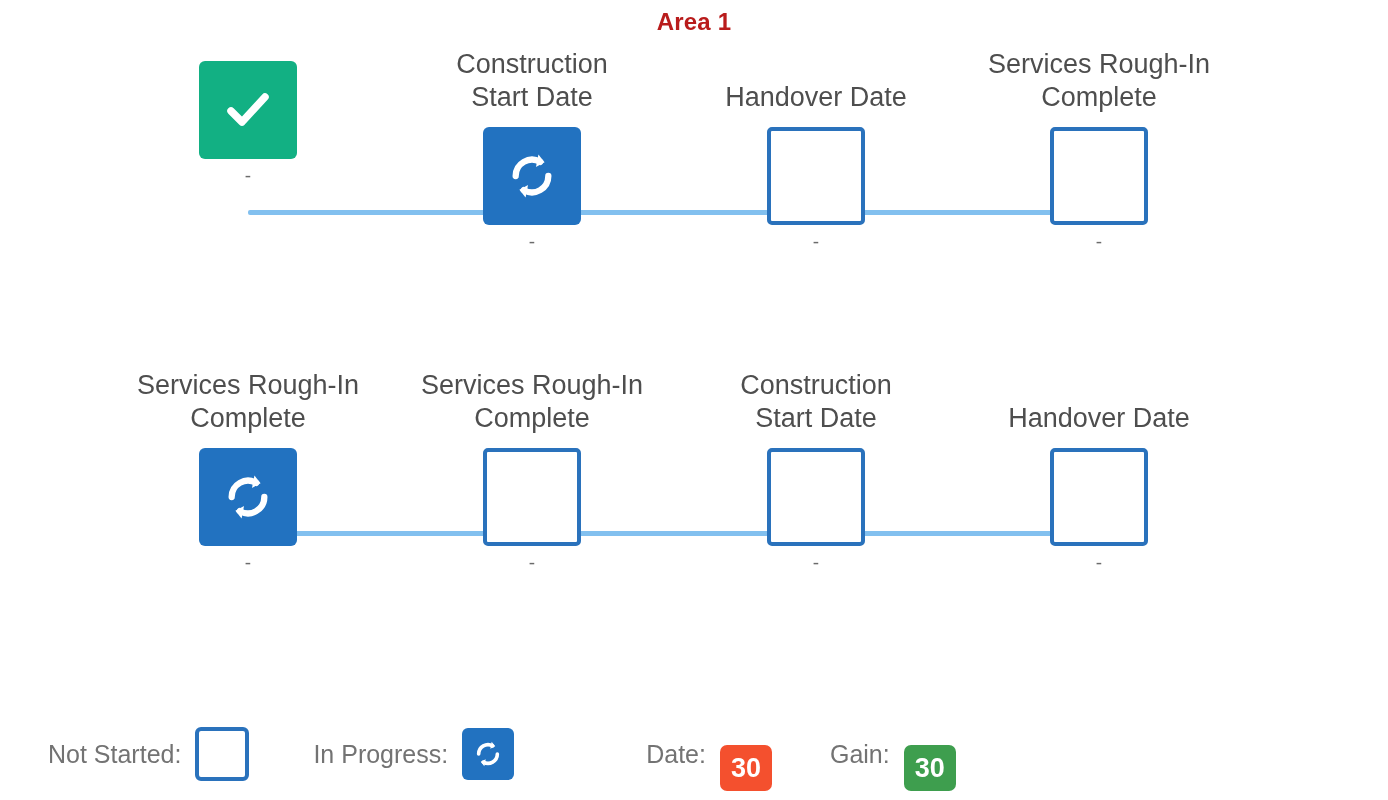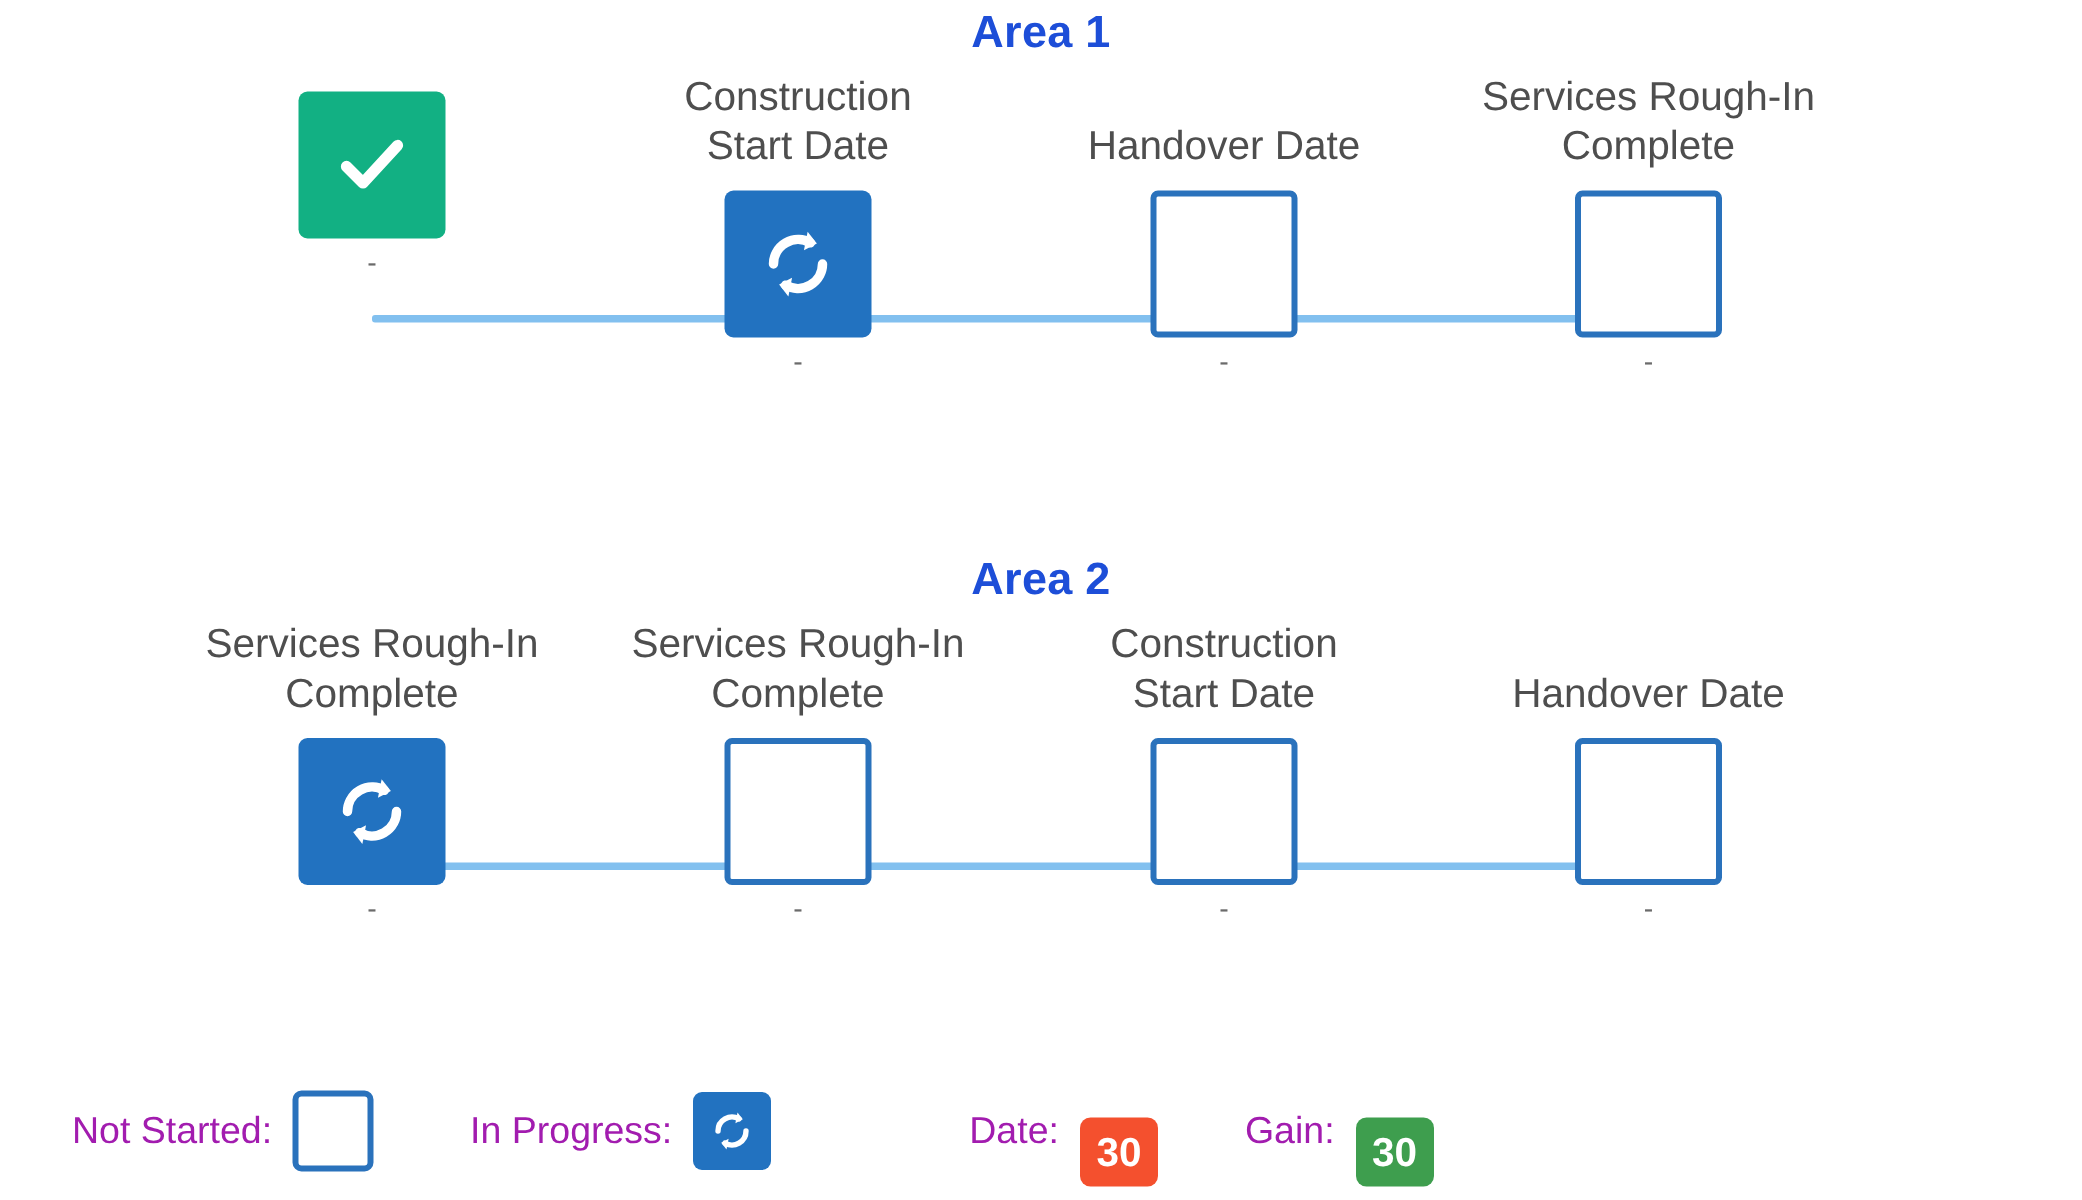--- a/index.html
+++ b/index.html
@@ -25,23 +25,23 @@
   .area-section {
     position: absolute;
     left: 0;
     width: 1388px;
   }
   #area-1 { top: 0px; }
   #area-2 { top: 365px; }
 
   .area-title {
     text-align: center;
-    color: #1d4ed8;
+    color: #b91c1c;
     font-weight: bold;
-    font-size: 30px;
+    font-size: 24px;
     line-height: 44px;
     letter-spacing: 0.2px;
     height: 44px;
   }
 
   .milestones {
     position: relative;
     height: 255px;
     margin-top: 4px;
   }
@@ -131,21 +131,21 @@
     display: flex;
     align-items: center;
     padding-left: 48px;
     box-sizing: border-box;
   }
   .legend-item {
     display: flex;
     align-items: center;
   }
   .legend-label {
-    color: #a21caf;
+    color: #737373;
     font-size: 25px;
     line-height: 25px;
     margin-right: 14px;
     white-space: nowrap;
   }
   .legend-swatch {
     width: 52px;
     height: 52px;
     box-sizing: border-box;
     display: flex;
@@ -234,21 +234,20 @@
 Complete</div>
         <div class="box-wrap">
           <div class="status-box not-started"></div>
         </div>
         <div class="node-sub">-</div>
       </div>
     </div>
   </section>
 
   <section class="area-section" id="area-2">
-    <div class="area-title">Area 2</div>
     <div class="milestones">
       <div class="connector" style="left: 248px; width: 851px;"></div>
 
       <div class="node" style="left: 248px;">
         <div class="node-label">Services Rough-In
 Complete</div>
         <div class="box-wrap">
           <div class="status-box in-progress">
             <svg width="56" height="56" viewBox="0 0 48 48">
               <path d="M10 24 A14 14 0 0 1 31 11.9" fill="none" stroke="#ffffff" stroke-width="5.4" stroke-linecap="round"></path>

